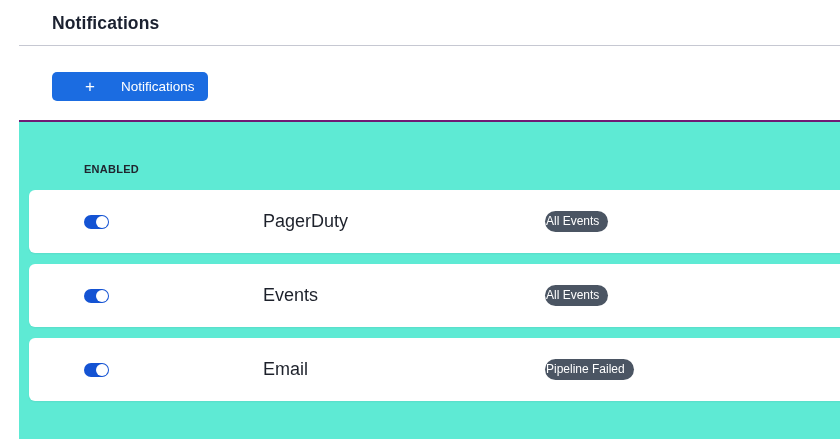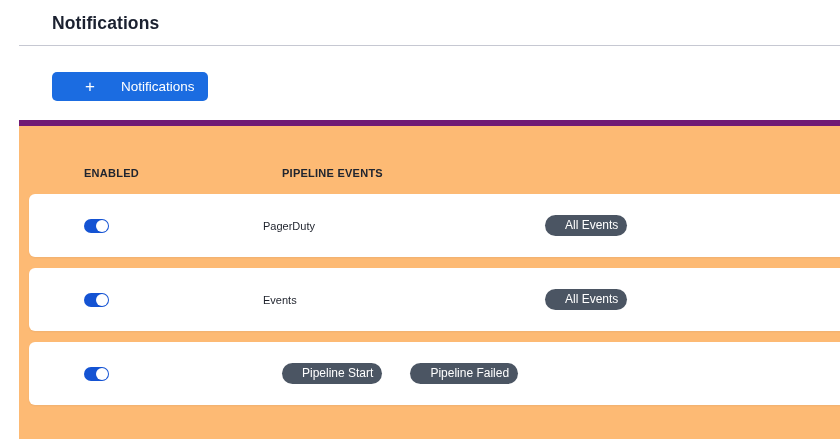--- a/index.html
+++ b/index.html
@@ -33,22 +33,22 @@
     font-family: "Liberation Sans", sans-serif;
     font-size: 13.5px; font-weight: 500;
     display: inline-flex; align-items: center; gap: 7px;
     cursor: pointer;
   }
   .add-btn .plus { font-size: 17px; font-weight: 400; line-height: 1; margin-top: -1px; }
 
   
   .table-section {
     flex: 1 1 auto;
-    background: #fdba74;
-    border-top: 6px solid #701a75;
+    background: #5eead4;
+    border-top: 2px solid #701a75;
     overflow: hidden;
   }
   .grid-cols {
     display: grid;
     grid-template-columns: 198px 263px 1fr;
   }
   .thead {
     height: 68px; align-items: end;
     padding-left: 27px;
   }
@@ -68,26 +68,26 @@
   }
   .toggle {
     width: 25px; height: 14px; border-radius: 8px;
     background: #1453d3; position: relative; cursor: pointer;
   }
   .toggle .knob {
     position: absolute; top: 1px; right: 1px;
     width: 12px; height: 12px; border-radius: 50%;
     background: #ffffff;
   }
-  .rule-name { font-size: 11px; color: #1d212b; }
+  .rule-name { font-size: 18px; color: #1d212b; }
   .badges { display: flex; gap: 9px; align-items: center; }
   .badge {
     background: #4b5563; color: #ffffff;
     font-size: 12px; font-weight: 500; line-height: 1.2;
-    padding: 3px 9px 4px 20px; border-radius: 11px;
+    padding: 3px 9px 4px 1px; border-radius: 11px;
     white-space: nowrap;
   }
 </style>
 </head>
 <body>
 
 <header class="page-header">
   <h1 class="page-title">Notifications</h1>
 </header>
 
@@ -95,21 +95,20 @@
   <button class="add-btn">
     <span class="plus">+</span>
     <span>Notifications</span>
   </button>
 </div>
 
 <main class="table-section">
 
   <div class="thead grid-cols">
     <div class="th">ENABLED</div>
-    <div class="th">PIPELINE EVENTS</div>
   </div>
 
   <div class="row grid-cols">
     <div>
       <div class="toggle" role="switch" aria-checked="true">
         <div class="knob"></div>
       </div>
     </div>
     <div class="rule-name">PagerDuty</div>
     <div class="badges">
@@ -128,19 +127,19 @@
       <span class="badge">All Events</span>
     </div>
   </div>
 
   <div class="row grid-cols">
     <div>
       <div class="toggle" role="switch" aria-checked="true">
         <div class="knob"></div>
       </div>
     </div>
+    <div class="rule-name">Email</div>
     <div class="badges">
-      <span class="badge">Pipeline Start</span>
       <span class="badge">Pipeline Failed</span>
     </div>
   </div>
 
 </main>
 
 </body></html>

